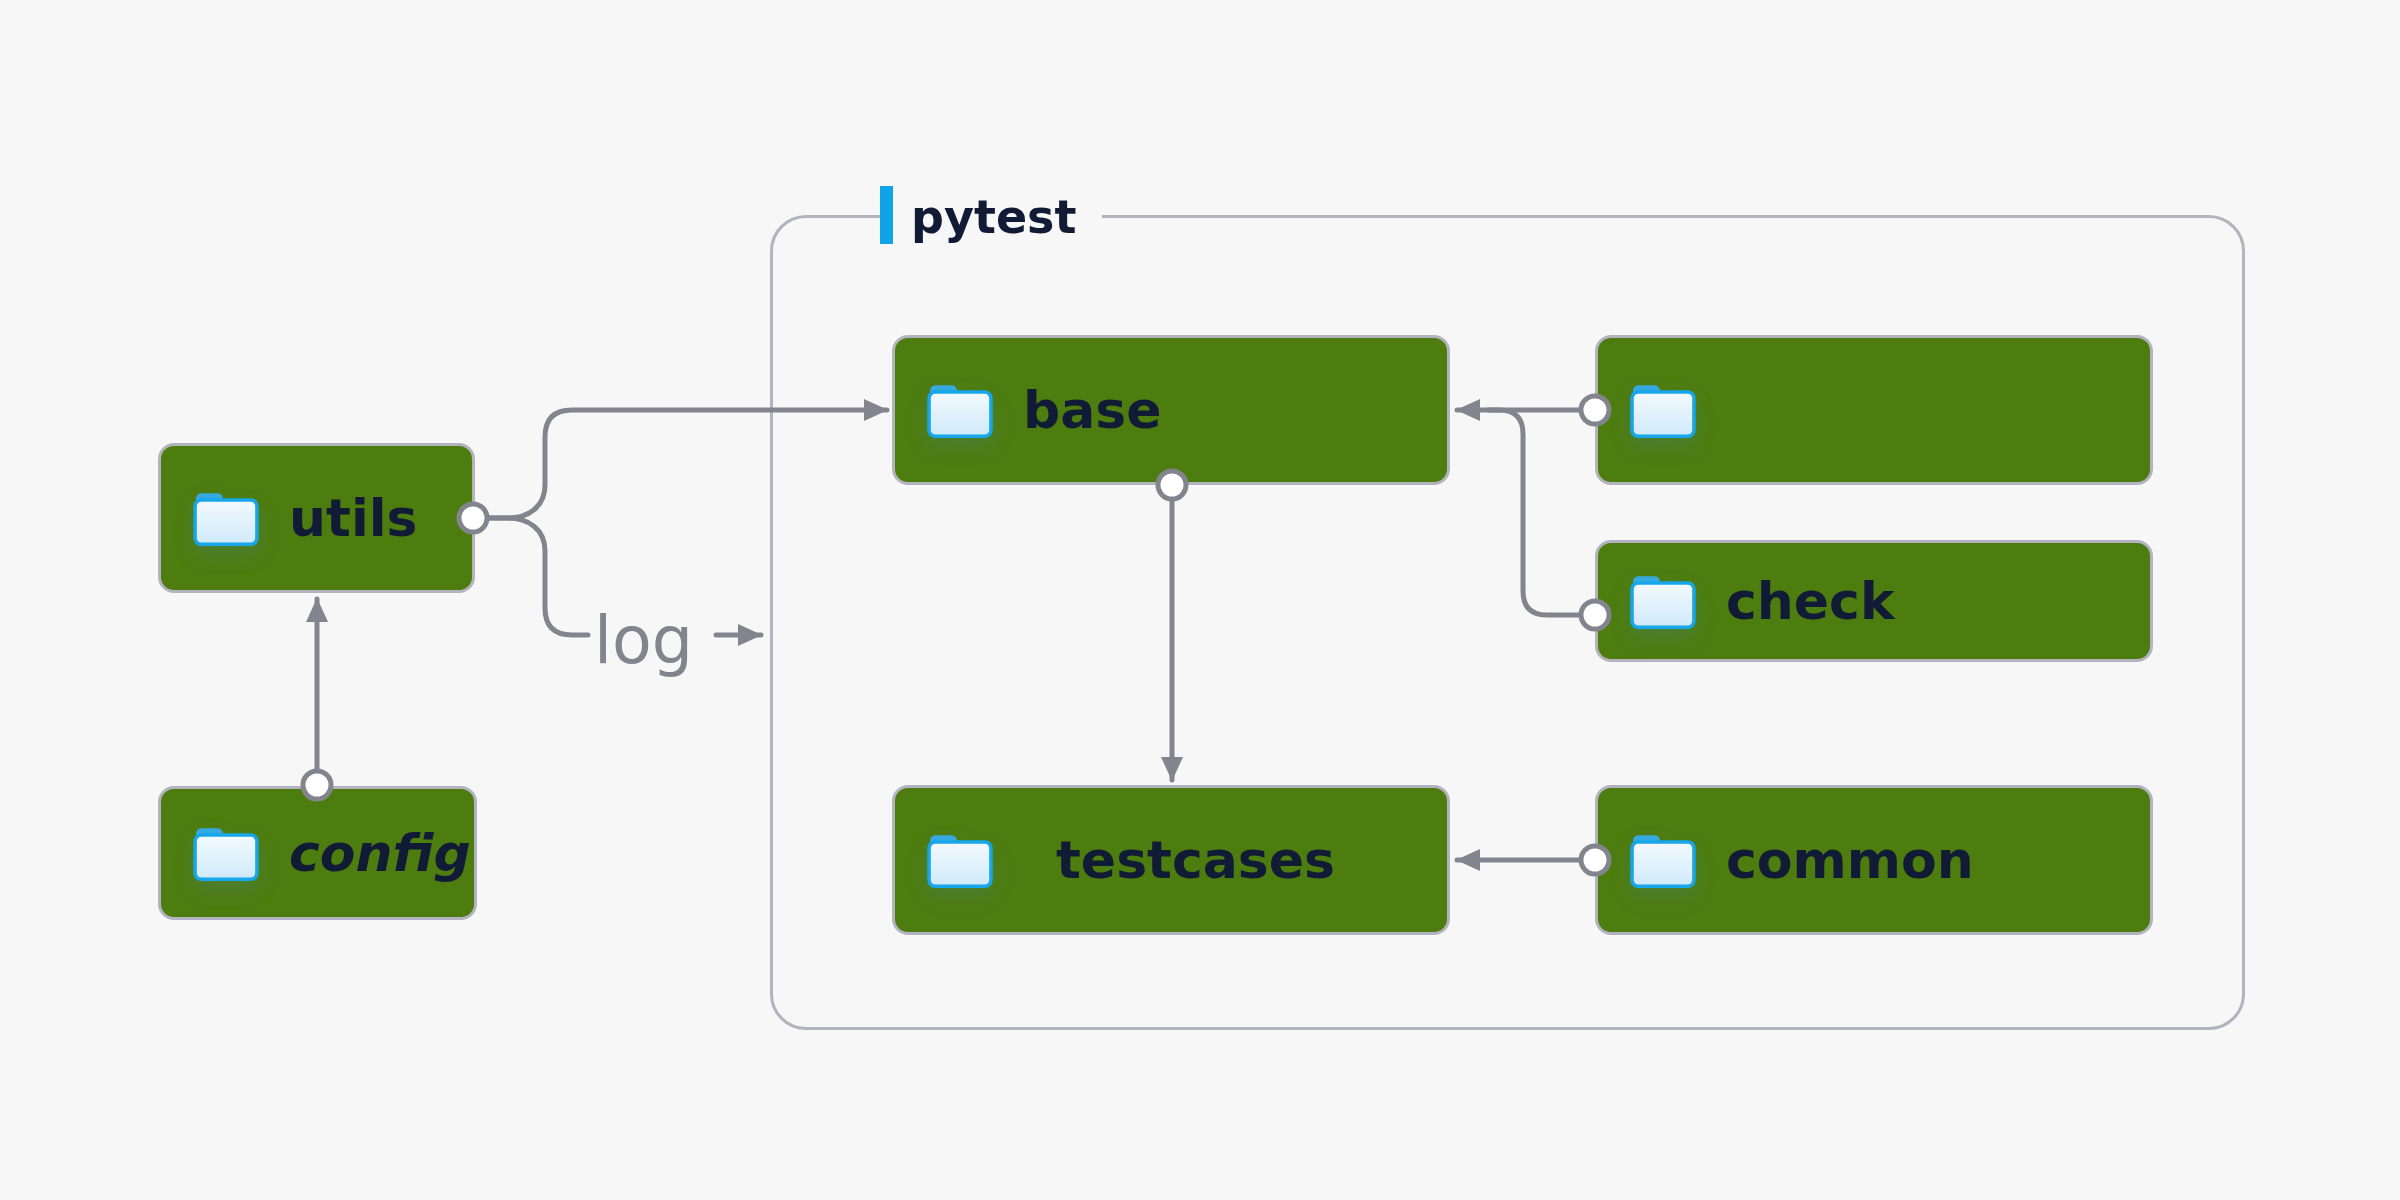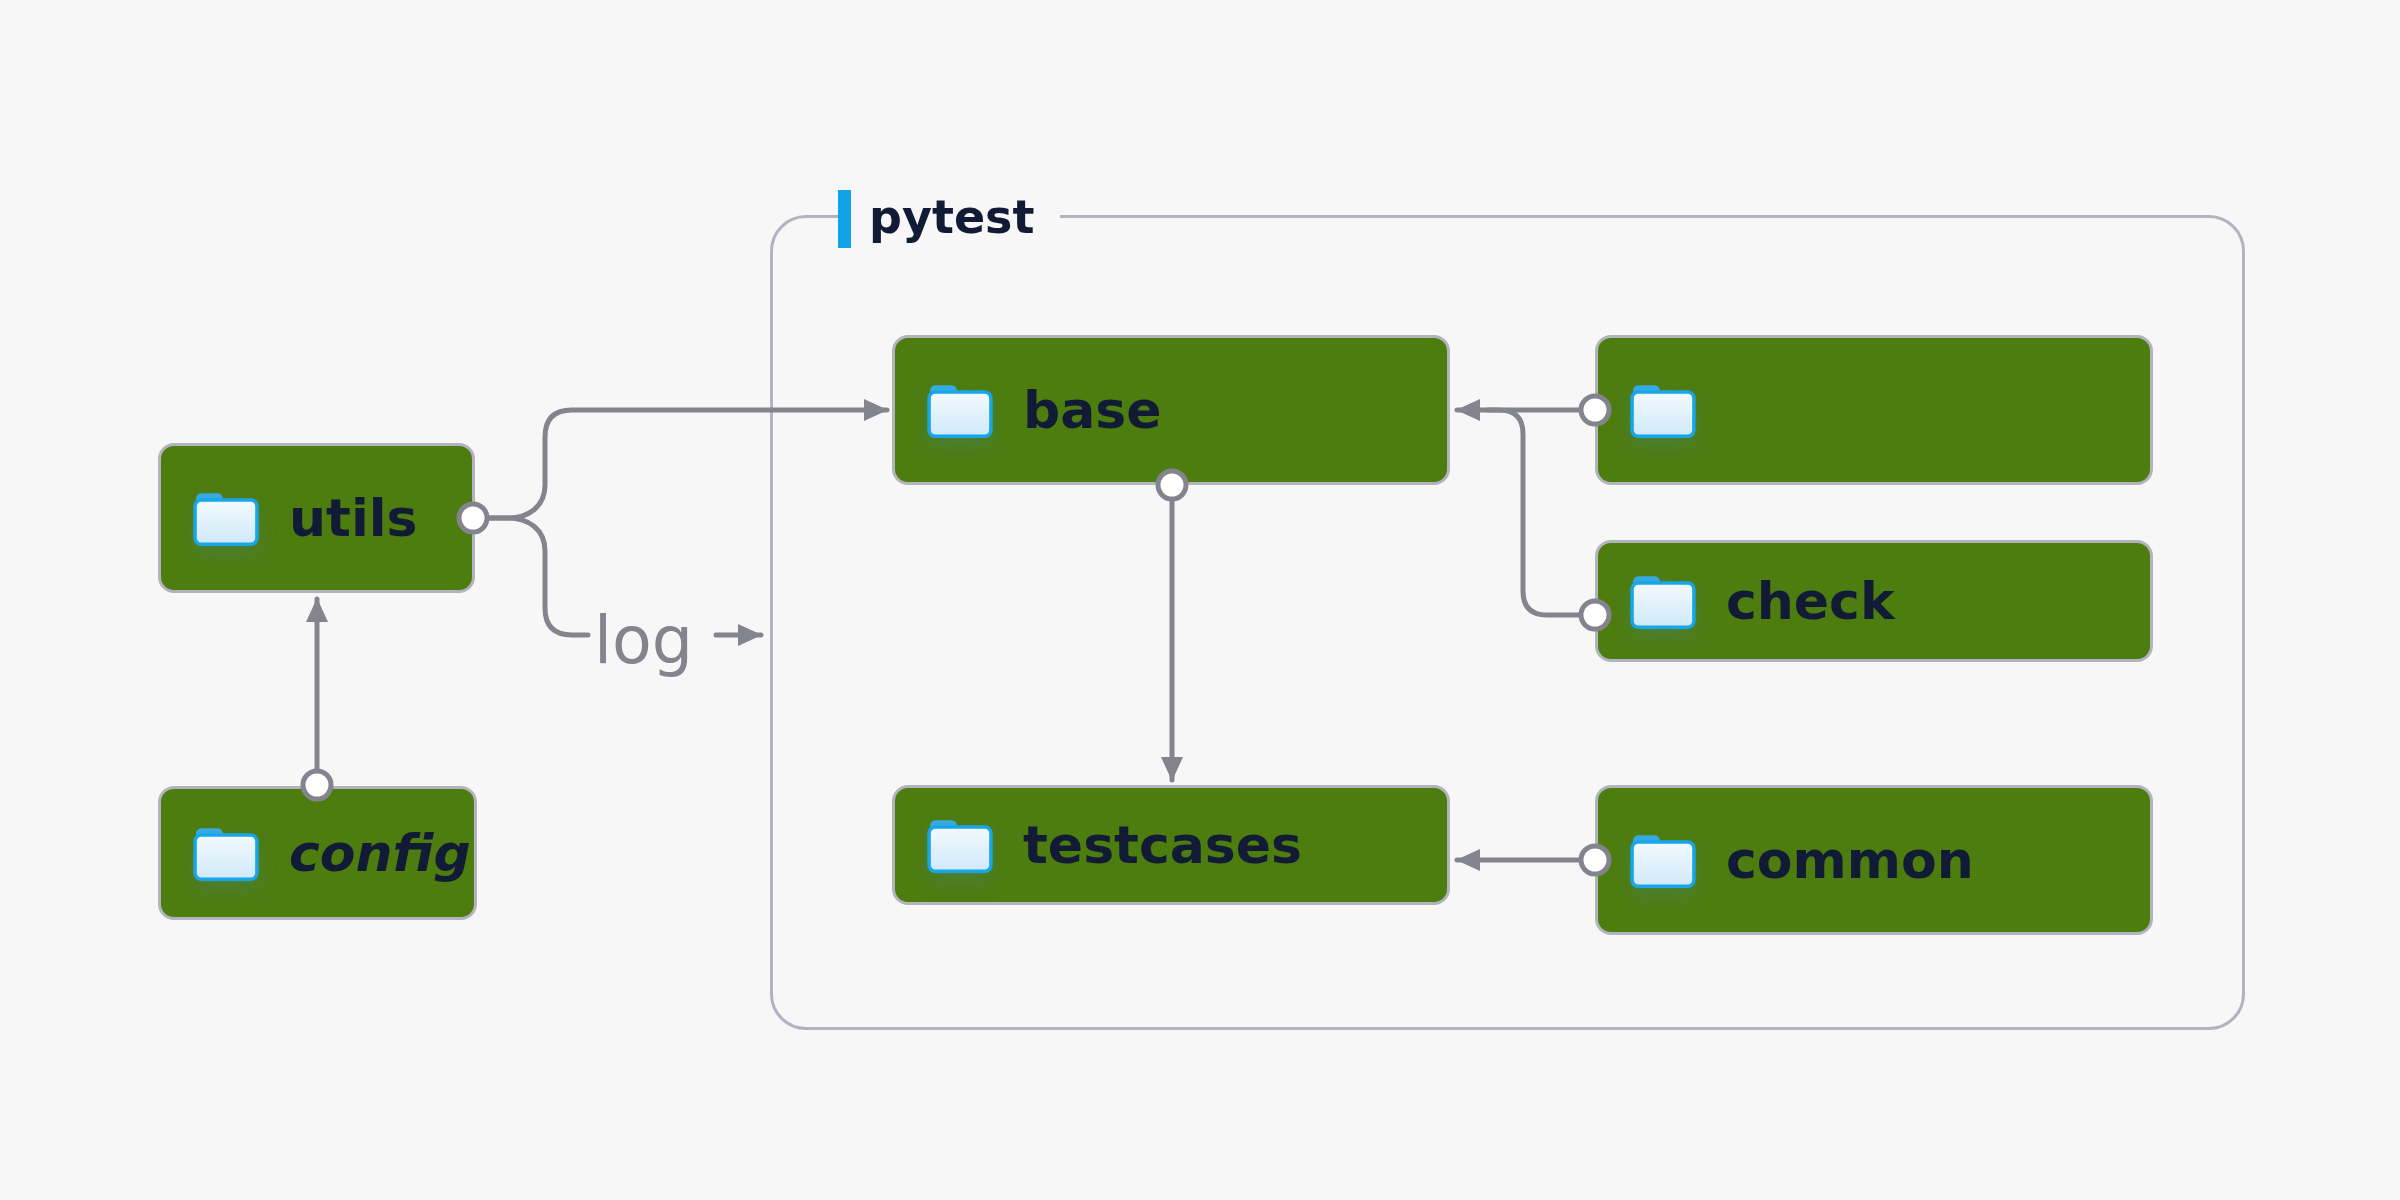--- a/index.html
+++ b/index.html
@@ -10,22 +10,22 @@
   }
   .canvas { position: relative; width: 2400px; height: 1200px; overflow: hidden; }
 
   
   .group {
     position: absolute; left: 770px; top: 215px; width: 1475px; height: 815px;
     border: 3px solid #b3b3bf; border-radius: 36px; box-sizing: border-box;
     z-index: 1;
   }
   .group-label {
-    position: absolute; left: 838px; top: 186px; height: 62px;
-    display: flex; align-items: flex-end; z-index: 4;
+    position: absolute; left: 880px; top: 186px; height: 62px;
+    display: flex; align-items: flex-start; z-index: 4;
   }
   .accent-bar { width: 13px; height: 58px; background: #10a3e8; flex: 0 0 auto; }
   .group-title {
     background: #f7f7f8; padding: 2px 26px 2px 18px;
     font-size: 46px; font-weight: 600; color: #121b36; line-height: 58px;
     white-space: nowrap;
   }
 
   
   .node {
@@ -37,21 +37,21 @@
   .node .label {
     margin-left: 30px; font-size: 52px; font-weight: 600; color: #121b36;
     white-space: nowrap;
   }
   .folder { width: 66px; height: 57px; flex: 0 0 auto;
     filter: drop-shadow(0px 9px 9px rgba(70,140,200,0.20)); }
 
   .node-utils     { left: 158px;  top: 443px; width: 317px; height: 150px; align-items: center; }
   .node-config    { left: 158px;  top: 786px; width: 319px; height: 134px; font-style: italic; }
   .node-base      { left: 892px;  top: 335px; width: 558px; height: 150px; }
-  .node-testcases { left: 892px;  top: 785px; width: 558px; height: 120px; }
+  .node-testcases { left: 892px;  top: 785px; width: 558px; height: 150px; gap: 33px; }
   .node-pymilvus  { left: 1595px; top: 335px; width: 558px; height: 150px; }
   .node-check     { left: 1595px; top: 540px; width: 558px; height: 122px; }
   .node-common    { left: 1595px; top: 785px; width: 558px; height: 150px; }
 
   
   .wires { position: absolute; left: 0; top: 0; width: 2400px; height: 1200px;
     z-index: 3; pointer-events: none; }
 
   .edge-label-log {
     position: absolute; left: 594px; top: 603px;

